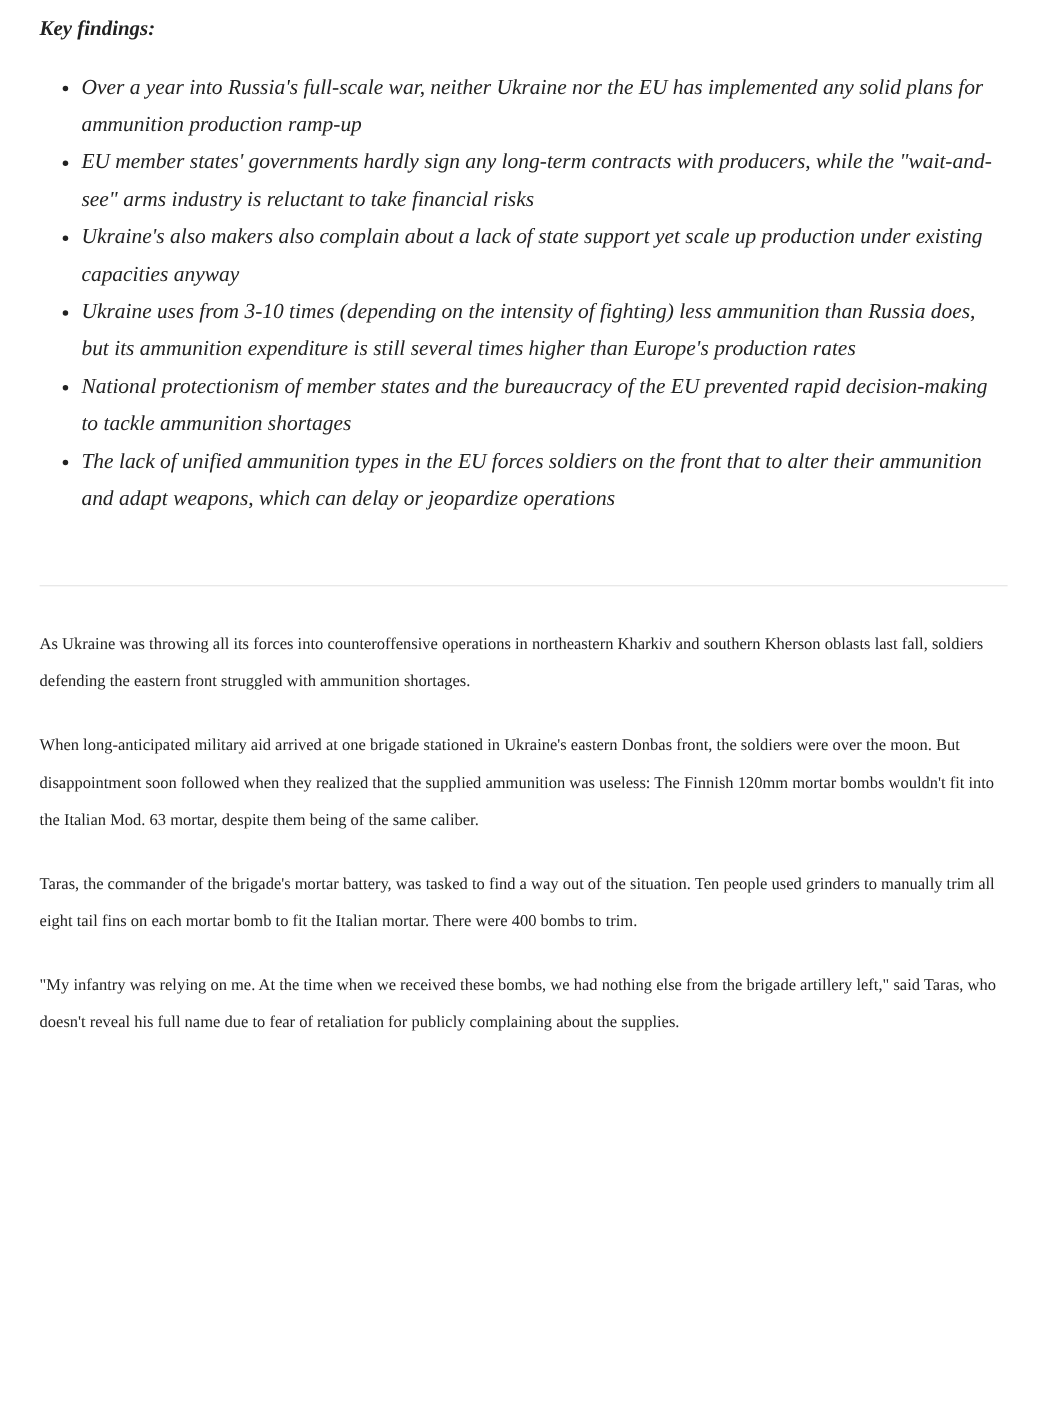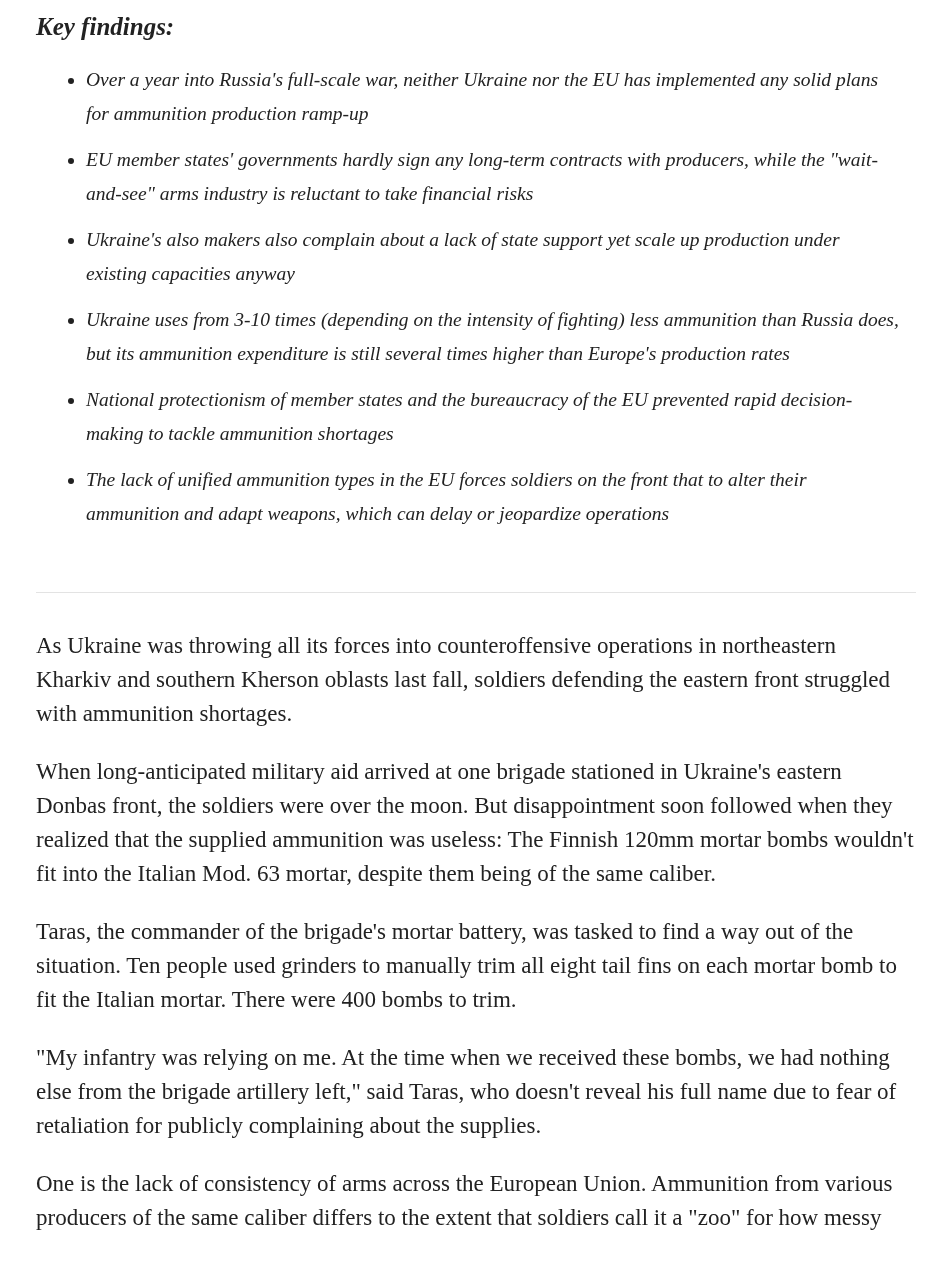--- a/index.html
+++ b/index.html
@@ -4,33 +4,33 @@
 <style>
   html, body { margin: 0; padding: 0; background: #ffffff; }
   body {
     width: 952px; height: 1280px; overflow: hidden;
     font-family: "DejaVu Serif", "Liberation Serif", serif;
     color: #222222;
   }
   .article { padding: 0 36px 0 36px; }
   .kf-title {
     font-style: italic; font-weight: bold;
-    font-size: 25px; line-height: 28px;
+    font-size: 19px; line-height: 28px;
     margin: 13px 0 22px 0;
     font-family: "Liberation Serif", serif;
   }
   .kf-list {
     margin: 0; padding: 0 0 0 38px;
     font-style: italic; font-size: 19.5px; line-height: 34px;
     font-family: "Liberation Serif", serif;
   }
-  .kf-list li { margin: 12px; padding-left: 0; }
+  .kf-list li { margin: 0; padding-left: 0; }
   .divider { border: none; border-top: 1px solid #e3e3e3; margin: 61px 0 36px 0; }
   .para {
-    font-size: 23px; line-height: 34px; margin: 16px 0 24px 0;
+    font-size: 15px; line-height: 34px; margin: 16px 0 24px 0;
     font-family: "Liberation Serif", serif;
   }
 </style>
 </head>
 <body>
 
 <div class="article">
   <div class="kf-title">Key findings:</div>
   <ul class="kf-list">
     <li>Over a year into Russia's full-scale war, neither Ukraine nor the EU has implemented any solid plans for ammunition production ramp-up</li>
@@ -38,14 +38,13 @@
     <li>Ukraine's also makers also complain about a lack of state support yet scale up production under existing capacities anyway</li>
     <li>Ukraine uses from 3-10 times (depending on the intensity of fighting) less ammunition than Russia does, but its ammunition expenditure is still several times higher than Europe's production rates</li>
     <li>National protectionism of member states and the bureaucracy of the EU prevented rapid decision-making to tackle ammunition shortages</li>
     <li>The lack of unified ammunition types in the EU forces soldiers on the front that to alter their ammunition and adapt weapons, which can delay or jeopardize operations</li>
   </ul>
   <hr class="divider">
   <p class="para">As Ukraine was throwing all its forces into counteroffensive operations in northeastern Kharkiv and southern Kherson oblasts last fall, soldiers defending the eastern front struggled with ammunition shortages.</p>
   <p class="para">When long-anticipated military aid arrived at one brigade stationed in Ukraine's eastern Donbas front, the soldiers were over the moon. But disappointment soon followed when they realized that the supplied ammunition was useless: The Finnish 120mm mortar bombs wouldn't fit into the Italian Mod. 63 mortar, despite them being of the same caliber.</p>
   <p class="para">Taras, the commander of the brigade's mortar battery, was tasked to find a way out of the situation. Ten people used grinders to manually trim all eight tail fins on each mortar bomb to fit the Italian mortar. There were 400 bombs to trim.</p>
   <p class="para">"My infantry was relying on me. At the time when we received these bombs, we had nothing else from the brigade artillery left," said Taras, who doesn't reveal his full name due to fear of retaliation for publicly complaining about the supplies.</p>
-  <p class="para">One is the lack of consistency of arms across the European Union. Ammunition from various producers of the same caliber differs to the extent that soldiers call it a "zoo" for how messy</p>
 </div>
 
 </body></html>

